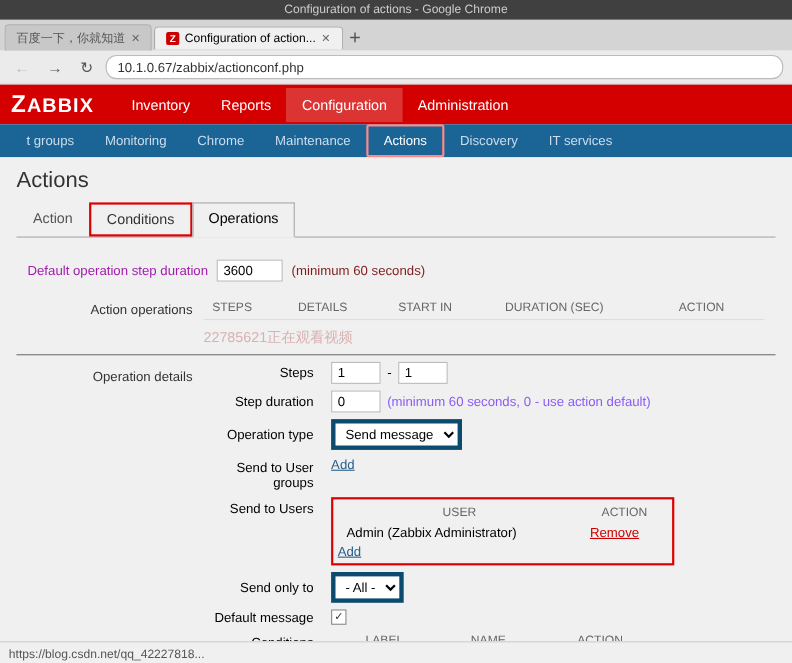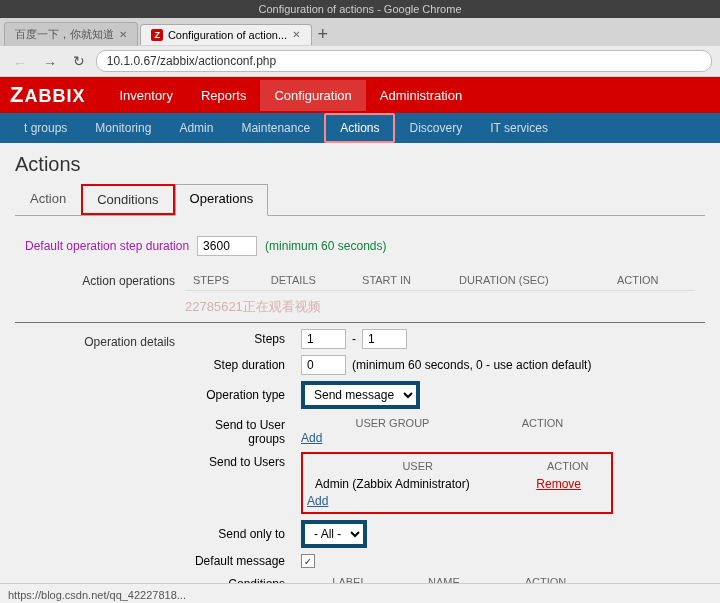--- a/index.html
+++ b/index.html
@@ -315,40 +315,40 @@
     <a class="main-nav-item">Inventory</a>
     <a class="main-nav-item">Reports</a>
     <a class="main-nav-item active">Configuration</a>
     <a class="main-nav-item">Administration</a>
   </nav>
 </div>
 
 <div class="sub-nav">
   <div class="sub-nav-item">t groups</div>
   <div class="sub-nav-item">Monitoring</div>
-  <div class="sub-nav-item">Admin</div>
+  <div class="sub-nav-item">Chrome</div>
   <div class="sub-nav-item">Maintenance</div>
   <div class="sub-nav-item active-outlined" style="border:2px solid #f88; border-radius:2px; color:#fff;">Actions</div>
   <div class="sub-nav-item">Discovery</div>
   <div class="sub-nav-item">IT services</div>
 </div>
 
 <div class="page-content" style="position:relative;">
   <h1 class="page-title">Actions</h1>
 
   <div class="content-tabs">
     <div class="content-tab">Action</div>
     <div class="content-tab outlined">Conditions</div>
     <div class="content-tab active">Operations</div>
   </div>
 
   <div class="default-op-row">
     <span style="color:#a21caf; font-size:12px;">Default operation step duration</span>
     <input type="text" style="width: 60px;" value="3600">
-    <span style="color:#15803d; font-size:12px;">(minimum 60 seconds)</span>
+    <span style="color:#7f1d1d; font-size:12px;">(minimum 60 seconds)</span>
   </div>
 
   <div class="form-row" style="border-bottom:1px solid #737373;">
     <div class="form-label">Action operations</div>
     <div class="form-value">
       <table class="ops-table">
         <tbody>
             <tr>
           <th>STEPS</th>
           <th>DETAILS</th>
@@ -369,39 +369,31 @@
       <div style="display:flex; align-items:center; gap:6px;">
         <span style="width:110px; text-align:right; padding-right:10px;">Steps</span>
         <input type="text" style="width: 45px;" value="1">
         <span>-</span>
         <input type="text" style="width: 45px;" value="1">
       </div>
 
       <div style="display:flex; align-items:center; gap:6px;">
         <span style="width:110px; text-align:right; padding-right:10px;">Step duration</span>
         <input type="text" style="width: 45px;" value="0">
-        <span style="color:#000000;">(minimum 60 seconds, 0 - use action default)</span>
+        <span style="color:#8b5cf6;">(minimum 60 seconds, 0 - use action default)</span>
       </div>
 
       <div style="display:flex; align-items:center; gap:6px;">
         <span style="width:110px; text-align:right; padding-right:10px;">Operation type</span>
         <select><option>Send message</option></select>
       </div>
 
       <div style="display:flex; align-items:flex-start; gap:6px;">
         <span style="width:110px; text-align:right; padding-right:10px; padding-top:3px;">Send to User groups</span>
         <div>
-          <table class="sub-table">
-            <tbody>
-                <tr>
-              <th>USER GROUP</th>
-              <th>ACTION</th>
-            </tr>
-          </tbody>
-            </table>
           <a class="link-blue">Add</a>
         </div>
       </div>
 
       <div style="display:flex; align-items:flex-start; gap:6px;">
         <span style="width:110px; text-align:right; padding-right:10px; padding-top:3px;">Send to Users</span>
         <div style="border:2px solid #d00; padding:4px;">
           <table class="sub-table">
             <tbody>
                 <tr>

